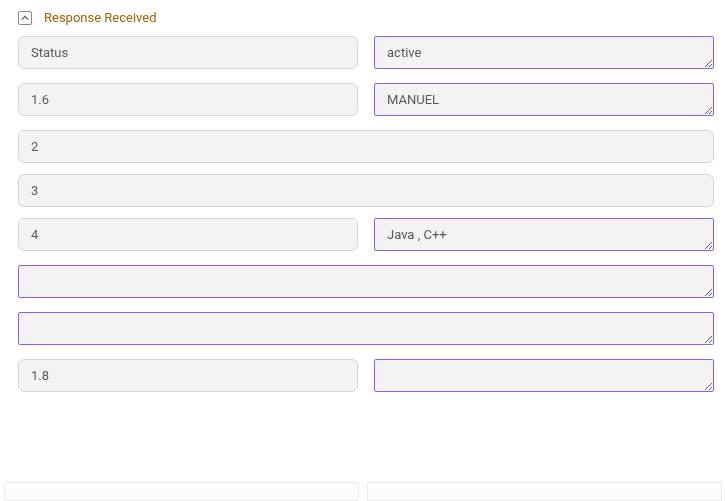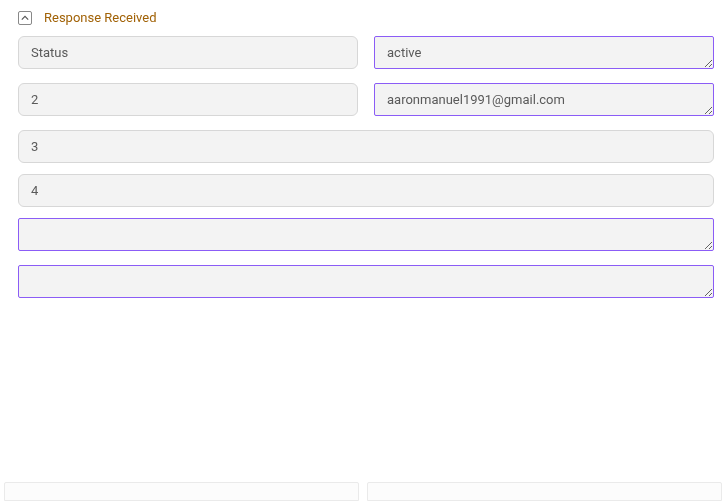--- a/index.html
+++ b/index.html
@@ -147,54 +147,70 @@
     <div class="row">
       <div class="cell-left">
         <input class="field-input" type="text" readonly="" value="Status" style="">
       </div>
       <div class="cell-right">
         <textarea class="field-textarea" style="">active</textarea>
       </div>
     </div>
 
 
+    <div class="row">
+      <div class="cell-left">
+        <input class="field-input" type="text" readonly="" value="1.6" style="">
+      </div>
+      <div class="cell-right">
+        <textarea class="field-textarea" style="">MANUEL</textarea>
+      </div>
+    </div>
 
     <div class="row">
       <div class="cell-left">
         <input class="field-input" type="text" readonly="" value="2" style="">
       </div>
-      <div class="cell-right">
-        <textarea class="field-textarea" style="">aaronmanuel1991@gmail.com</textarea>
-      </div>
     </div>
 
     <div class="row">
       <div class="cell-left">
         <input class="field-input" type="text" readonly="" value="3" style="">
       </div>
     </div>
 
     <div class="row">
       <div class="cell-left">
         <input class="field-input" type="text" readonly="" value="4" style="">
       </div>
+      <div class="cell-right">
+        <textarea class="field-textarea" style="">Java , C++</textarea>
+      </div>
     </div>
 
     <div class="row">
       <div class="cell-right">
         <textarea class="field-textarea" style=""></textarea>
       </div>
     </div>
 
     <div class="row">
       <div class="cell-right">
         <textarea class="field-textarea" style=""></textarea>
       </div>
     </div>
 
+    <div class="row">
+      <div class="cell-left">
+        <input class="field-input" type="text" readonly="" value="1.8" style="">
+      </div>
+      <div class="cell-right">
+        <textarea class="field-textarea" style=""></textarea>
+      </div>
+    </div>
 
   </div>
 
   <div class="footer">
     <div class="footer-segment"></div>
     <div class="footer-segment"></div>
   </div>
 
 </div>
 

